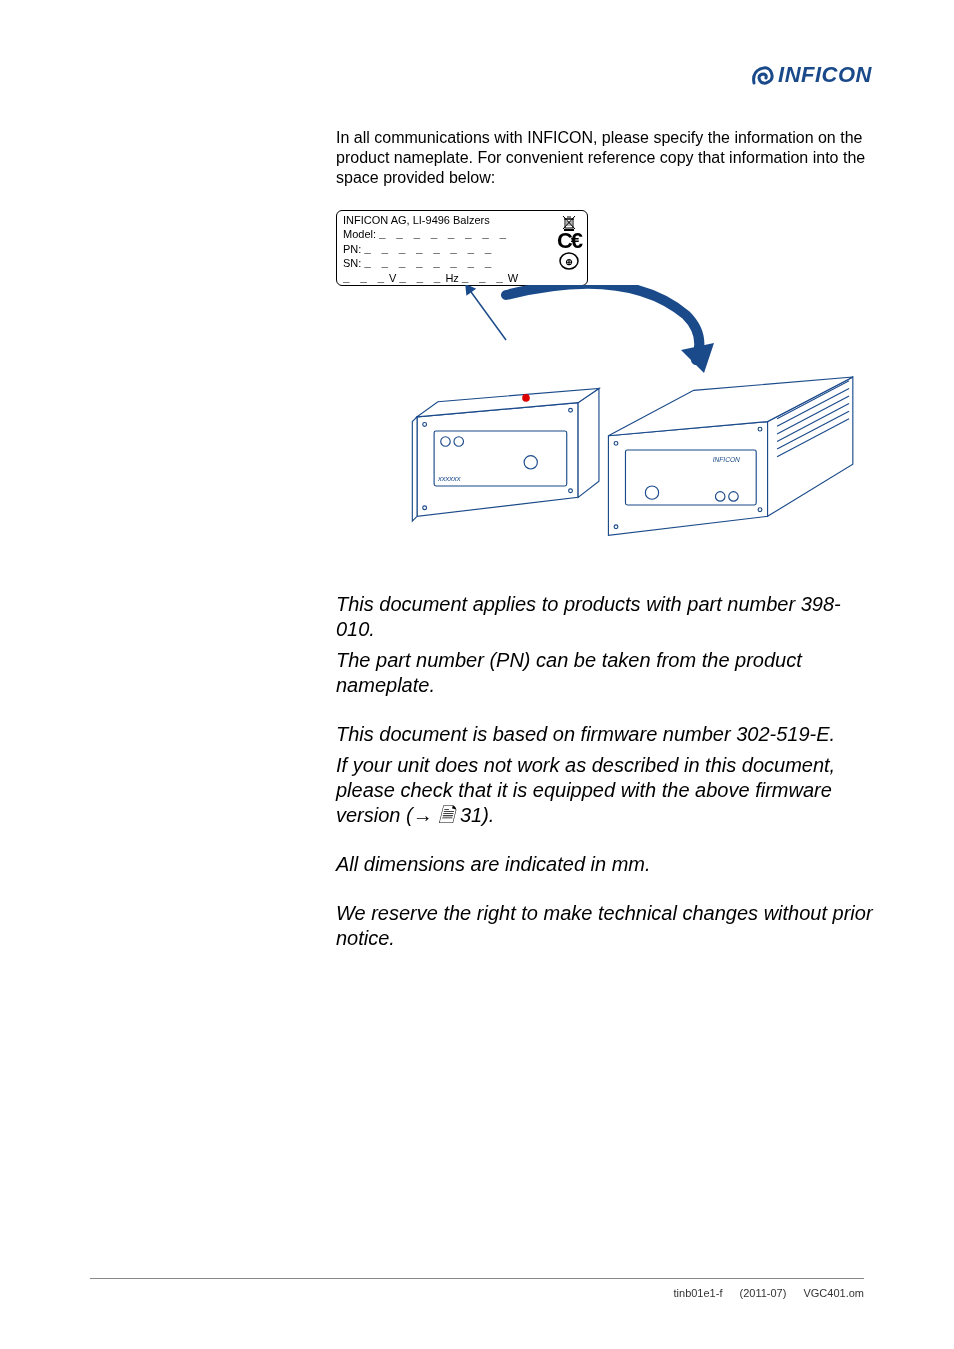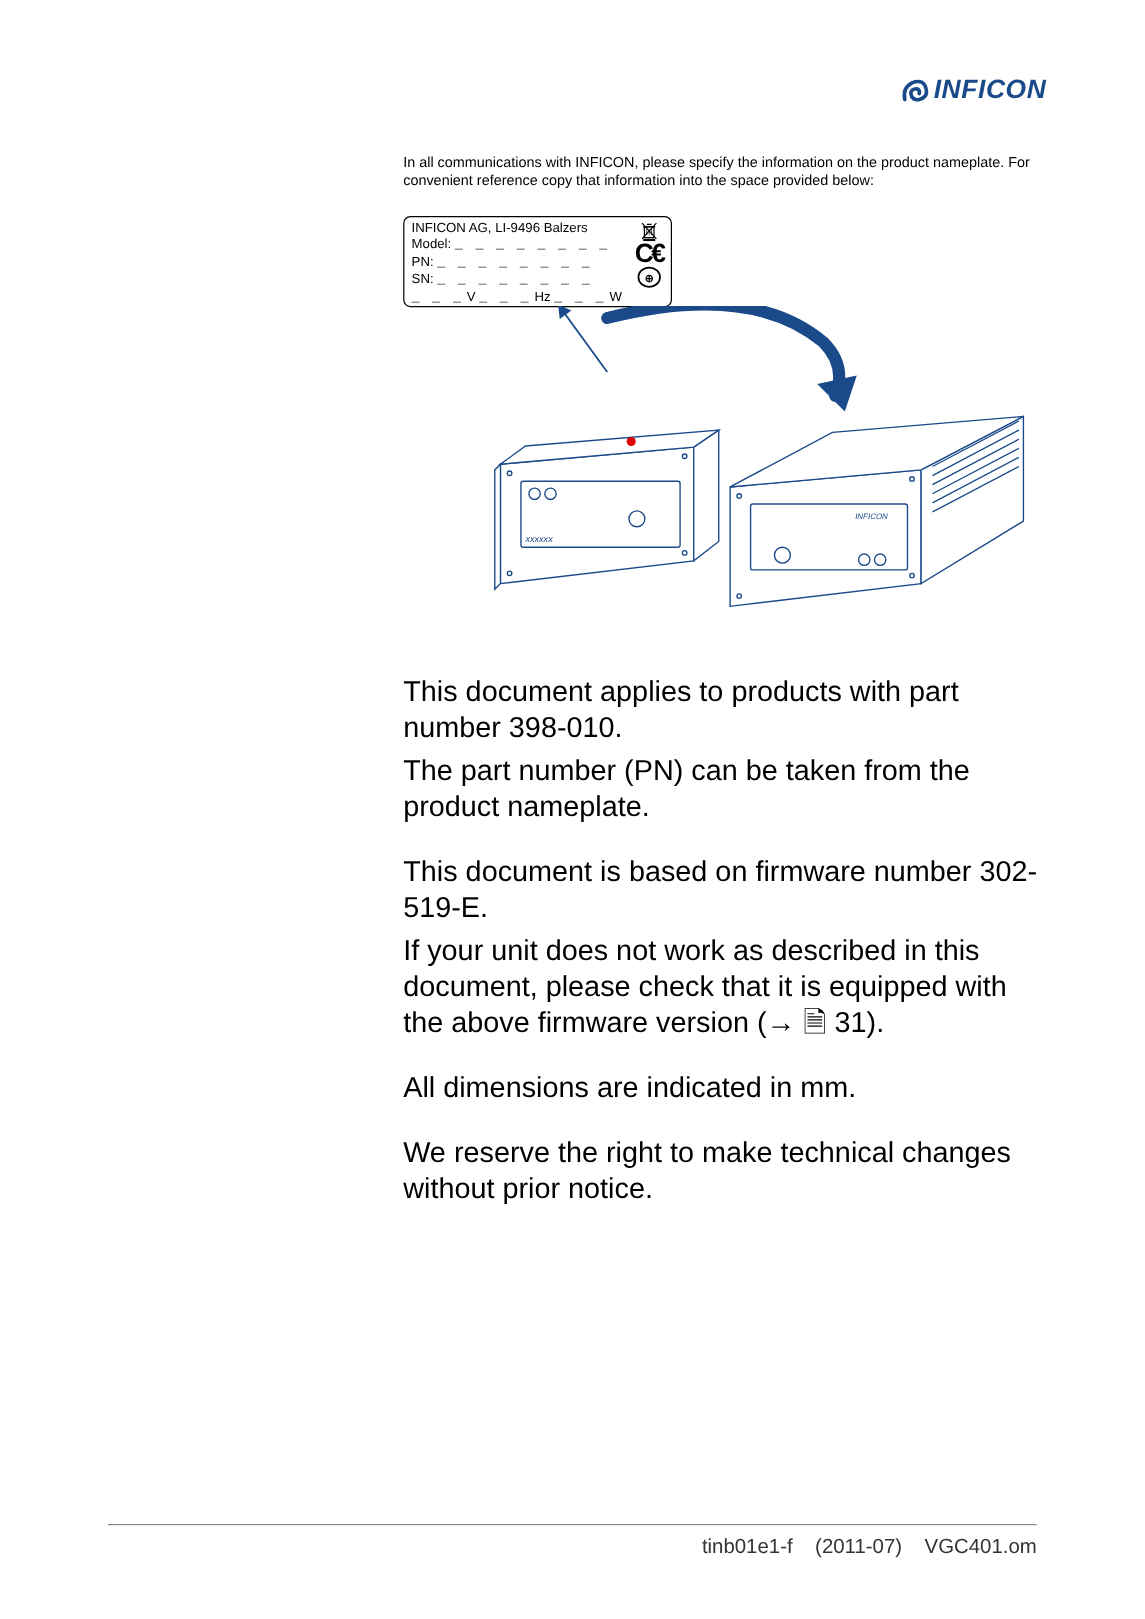--- a/index.html
+++ b/index.html
@@ -36,35 +36,35 @@
     letter-spacing: 0.5px;
     font-style: italic;
   }
   .content {
     position: absolute;
     left: 336px;
     top: 128px;
     width: 540px;
   }
   .intro {
-    font-size: 12px;
+    font-size: 16px;
     line-height: 1.25;
     margin-bottom: 22px;
   }
   .nameplate-wrap {
     position: relative;
     width: 530px;
     height: 320px;
     margin-bottom: 62px;
   }
   .nameplate {
     position: absolute;
     left: 0;
     top: 0;
-    width: 224px;
+    width: 252px;
     height: 76px;
     border: 1.5px solid #000;
     border-radius: 6px;
     padding: 3px 6px 3px 6px;
     font-size: 11px;
     line-height: 1.25;
     background: #fff;
   }
   .np-row { display: flex; align-items: baseline; gap: 3px; }
   .np-dashes { letter-spacing: 2px; color: #000; font-family: Liberation Mono, monospace; }
@@ -88,34 +88,35 @@
     height: 110px;
   }
   .device-group {
     position: absolute;
     left: 30px;
     top: 150px;
     width: 500px;
     height: 180px;
   }
   .body-text {
-    font-size: 24px;
+    font-size: 20px;
     line-height: 1.25;
+    font-style: italic;
   }
   .para { margin-bottom: 24px; }
   .para-tight { margin-bottom: 6px; }
   .footer {
     position: absolute;
     bottom: 50px;
     left: 90px;
     right: 90px;
     border-top: 1px solid #888;
     padding-top: 8px;
     text-align: right;
-    font-size: 17px;
+    font-size: 11px;
     color: #333;
   }
   .footer span { margin-left: 14px; }
 </style>
 </head>
 <body>
 
 <div class="page">
 
   <div class="logo">

